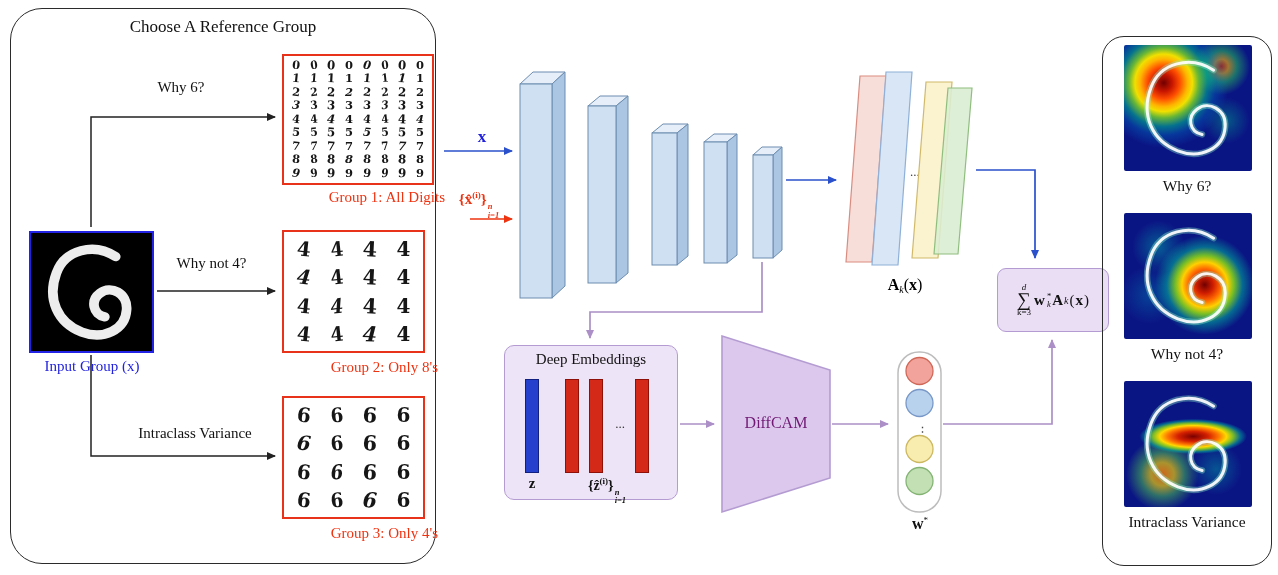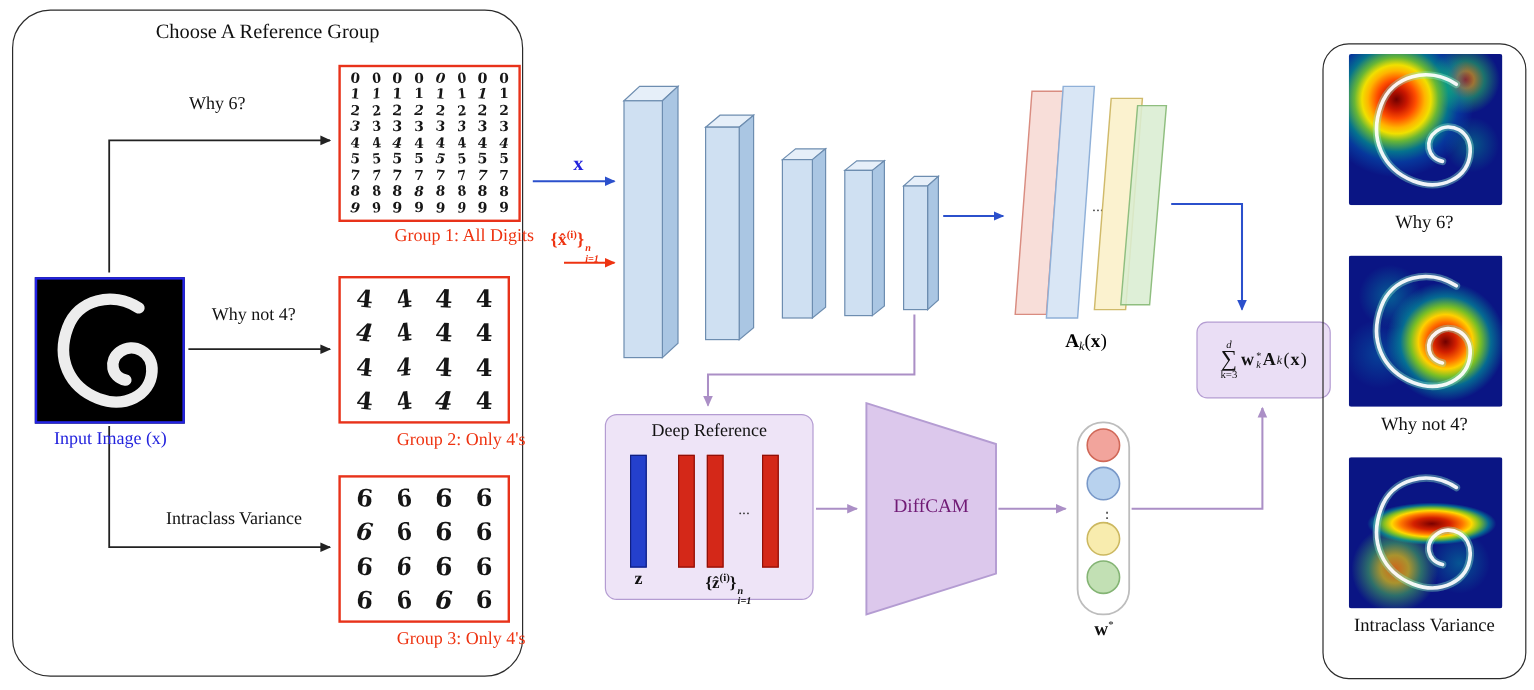--- a/index.html
+++ b/index.html
@@ -158,21 +158,21 @@
 
     <div class="arrow-label why6-label">Why 6?</div>
     <div class="arrow-label whynot4-label">Why not 4?</div>
     <div class="arrow-label intraclass-label">Intraclass Variance</div>
 
     <div class="input-image">
       <svg viewBox="0 0 100 100" preserveAspectRatio="none">
         <path class="input-stroke" d="M 70 20 C 52 8 28 14 21 34 C 13 56 22 76 42 84 C 60 91 78 82 79 65 C 80 51 66 44 57 51 C 49 57 51 69 61 71"></path>
       </svg>
     </div>
-    <div class="input-label">Input Image (x)</div>
+    <div class="input-label">Input Group (x)</div>
 
     <div class="group-box gbox1">
       <div class="digit-grid g1">
           <span class="cell">0</span>
           <span class="cell">0</span>
           <span class="cell">0</span>
           <span class="cell">0</span>
           <span class="cell">0</span>
           <span class="cell">0</span>
           <span class="cell">0</span>
@@ -258,21 +258,21 @@
           <span class="cell">4</span>
           <span class="cell">4</span>
           <span class="cell">4</span>
           <span class="cell">4</span>
           <span class="cell">4</span>
           <span class="cell">4</span>
           <span class="cell">4</span>
           <span class="cell">4</span>
         </div>
     </div>
-    <div class="group-label glab2">Group 2: Only 4's</div>
+    <div class="group-label glab2">Group 2: Only 8's</div>
 
     <div class="group-box gbox3">
       <div class="digit-grid g44">
           <span class="cell">6</span>
           <span class="cell">6</span>
           <span class="cell">6</span>
           <span class="cell">6</span>
           <span class="cell">6</span>
           <span class="cell">6</span>
           <span class="cell">6</span>
@@ -363,21 +363,21 @@
   <div class="mid-label x-label">x</div>
 
   <div class="mid-label xhat-label"><span>{x̂</span><sup>(i)</sup><span>}</span><span class="stack2">
         <span class="mit">n</span>
         <span class="mit">i=1</span>
       </span></div>
 
   <div class="mid-label fm-label"><span class="mbf">A</span><span class="msub">k</span><span>(</span><span class="mbf">x</span><span>)</span></div>
 
   <div class="de-box">
-    <div class="de-title">Deep Reference</div>
+    <div class="de-title">Deep Embeddings</div>
     <div class="bar bar-z"></div>
     <div class="bar bar-red bar-r1"></div>
     <div class="bar bar-red bar-r2"></div>
     <div class="de-dots">...</div>
     <div class="bar bar-red bar-r3"></div>
     <div class="z-label">z</div>
     <div class="zhat-label"><span>{ẑ</span><sup>(i)</sup><span>}</span><span class="stack2">
           <span class="mit">n</span>
           <span class="mit">i=1</span>
         </span></div>

